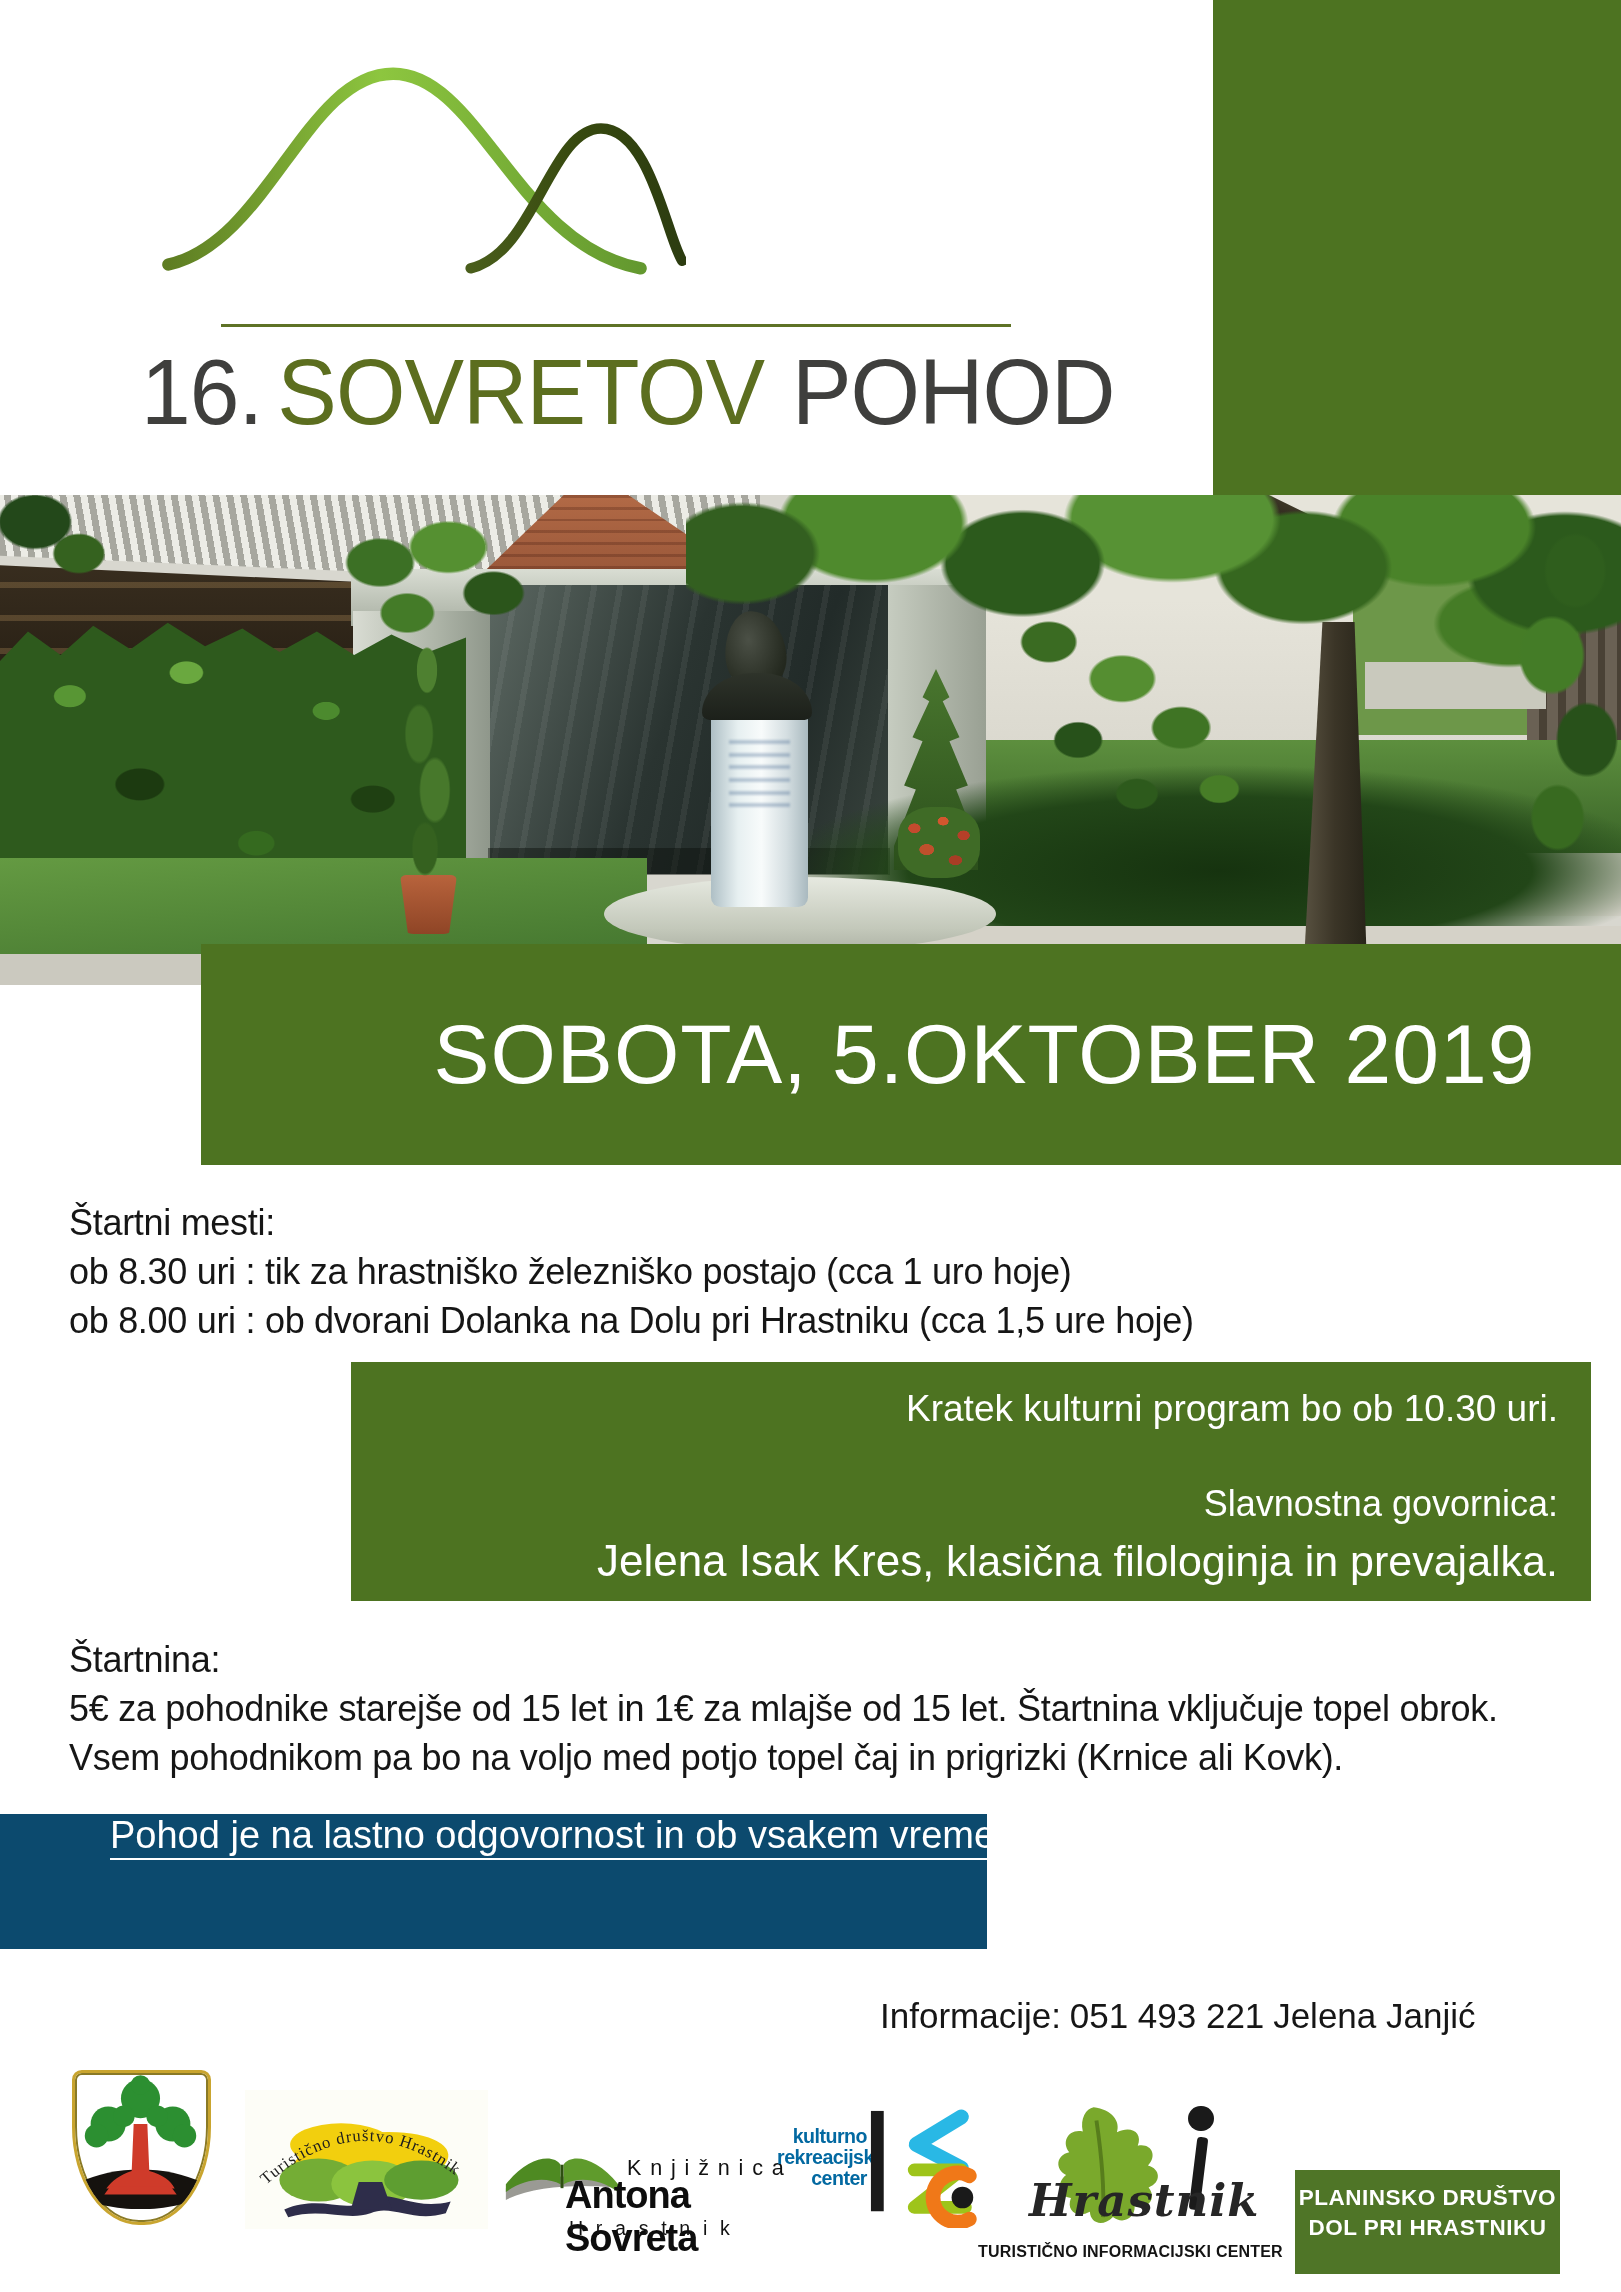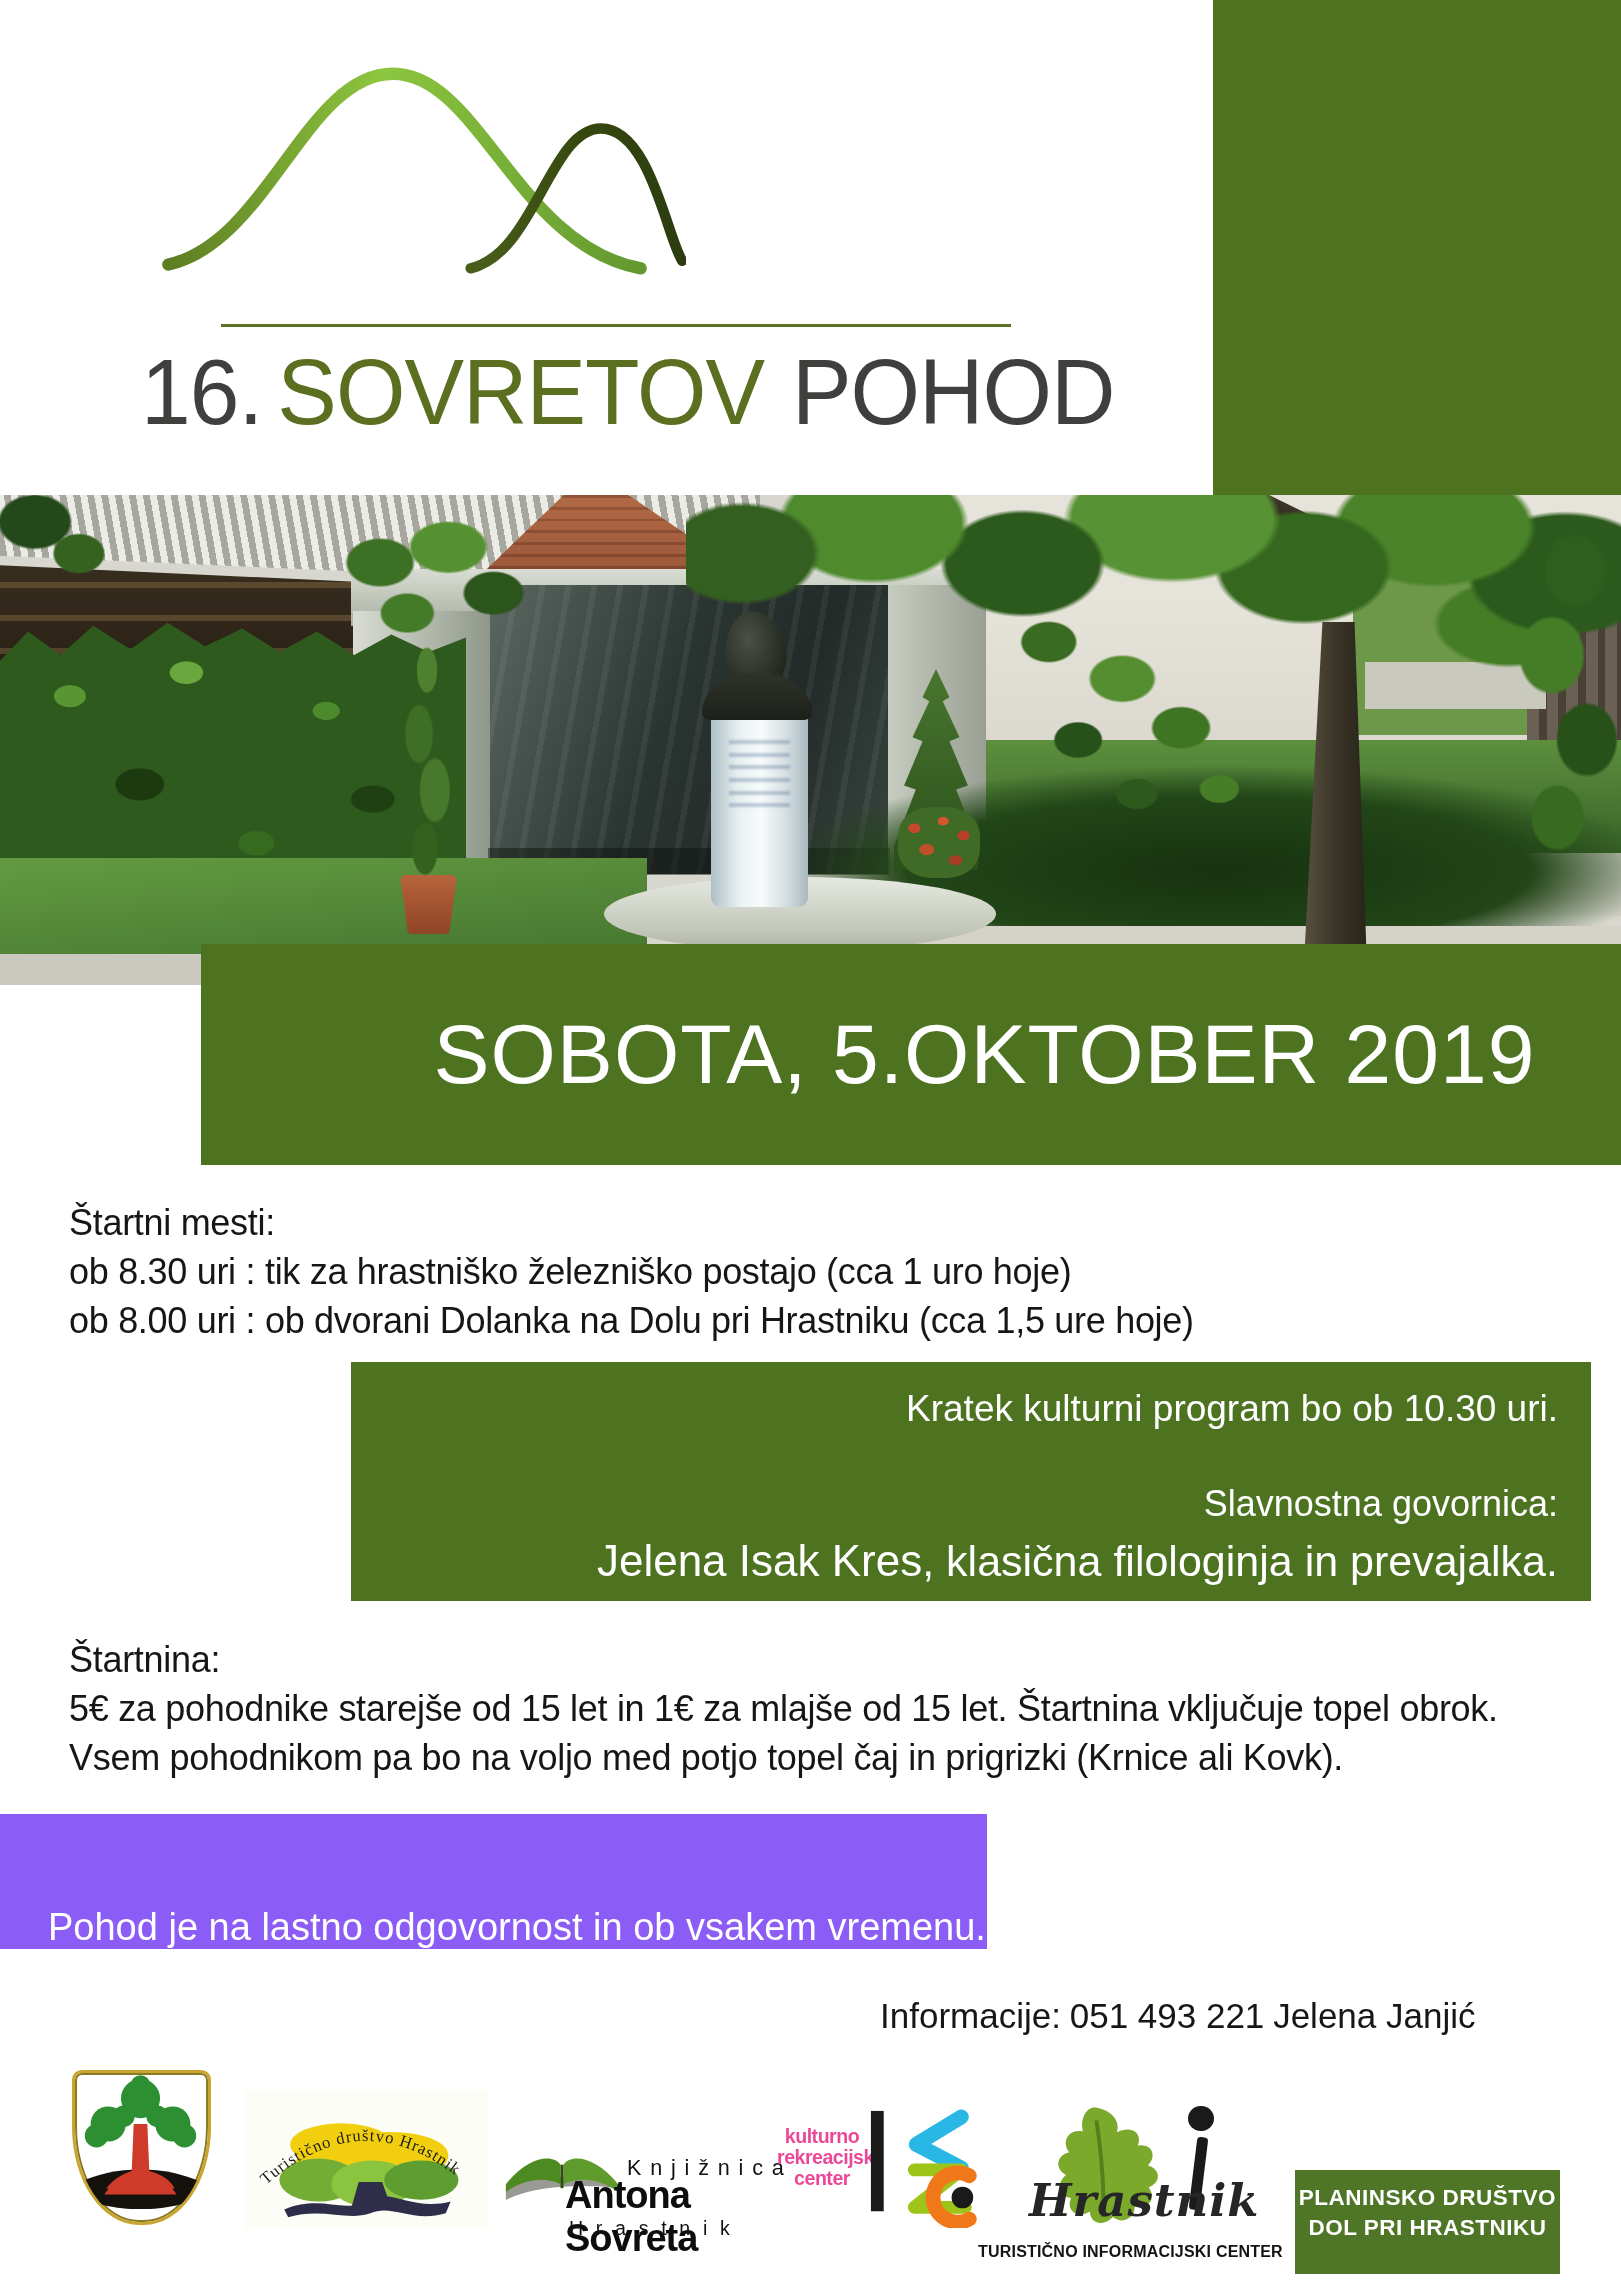--- a/index.html
+++ b/index.html
@@ -122,40 +122,40 @@
   .text-block{font-size:36px;line-height:49px;letter-spacing:-0.3px;color:#161616;white-space:nowrap;}
   .start-block{left:69px;top:1198px;}
   .fee-block{left:69px;top:1635px;}
   .program-box{left:351px;top:1362px;width:1240px;height:239px;background:#4d7321;box-sizing:border-box;
       padding:23.5px 33px 0 0;text-align:right;color:#fff;}
   .program-line1{font-size:37px;line-height:45px;}
   .program-line2{font-size:36px;line-height:43px;margin-top:51px;}
   .program-line3{margin-top:11.8px;white-space:nowrap;}
   .speaker-name{font-size:44px;margin-top:40px;}
   .speaker-desc{font-size:43px;text-align:right;}
-  .disclaimer{left:0;top:1814px;width:987px;height:135px;background:#8b5cf6;display:flex;align-items:flex-end;
-      padding-left:48px;box-sizing:border-box;}
+  .disclaimer{left:0;top:1814px;width:987px;height:135px;background:#0c4a6e;display:flex;align-items:flex-start;
+      padding-left:110px;box-sizing:border-box;}
   .disclaimer span{color:#fff;font-size:38px;text-decoration:underline;text-underline-offset:9.8px;
       text-decoration-thickness:2px;white-space:nowrap;}
   .contact{left:880px;top:1996px;font-size:35px;color:#161616;white-space:nowrap;}
   .contact span{margin-right:8.8px;}
 
   
   .coa{left:72px;top:2070px;width:139px;height:155px;background:#fff;border:3.9px solid #c9a52f;
       box-sizing:border-box;border-radius:9.8px 9.8px 67px 67px / 9.8px 9.8px 98px 98px;
       box-shadow:inset 0 0 0 2px #8a7a26;overflow:hidden;}
   .tourist{left:245px;top:2090px;width:243px;height:139px;background:#fdfdf7;}
   .library{left:500px;top:2137px;width:274px;height:98px;}
   .lib-l1{position:absolute;left:127px;top:17.6px;font-size:21.6px;letter-spacing:8.8px;color:#111;}
   .lib-l2{position:absolute;left:65px;top:37px;font-size:38px;font-weight:bold;letter-spacing:-1px;color:#0d0d0d;}
   .lib-l3{position:absolute;left:69px;top:80px;font-size:19.6px;letter-spacing:12.7px;color:#111;}
   .lib-book{position:absolute;left:0;top:5.9px;}
   .krc{left:777px;top:2099px;width:206px;height:132px;}
-  .krc-lines{position:absolute;left:0;top:27.4px;width:90px;text-align:center;font-size:19.6px;font-weight:bold;
-      line-height:20.6px;letter-spacing:-0.5px;color:#ec4899;}
+  .krc-lines{position:absolute;left:0;top:27.4px;width:90px;text-align:right;font-size:19.6px;font-weight:bold;
+      line-height:20.6px;letter-spacing:-0.5px;color:#0369a1;}
   .krc-mark{position:absolute;left:90px;top:5.9px;}
   .tic{left:978px;top:2096px;width:312px;height:169px;}
   .tic-leaf{position:absolute;left:69px;top:5.9px;transform:rotate(-12deg);}
   .tic-name{position:absolute;left:51px;top:78px;font-family:"DejaVu Serif",serif;font-style:italic;
       font-weight:600;font-size:45px;letter-spacing:1px;color:#262626;}
   .tic-dot{position:absolute;left:210px;top:9.8px;width:25.5px;height:25.5px;border-radius:50%;background:#1a1a1a;}
   .tic-bar{position:absolute;left:215px;top:41px;width:10.8px;height:73px;background:#1a1a1a;border-radius:3.9px;
       transform:rotate(7deg);}
   .tic-sub{position:absolute;left:0;top:147px;width:312px;font-size:16px;font-weight:bold;
       letter-spacing:0.2px;color:#141414;white-space:nowrap;}

